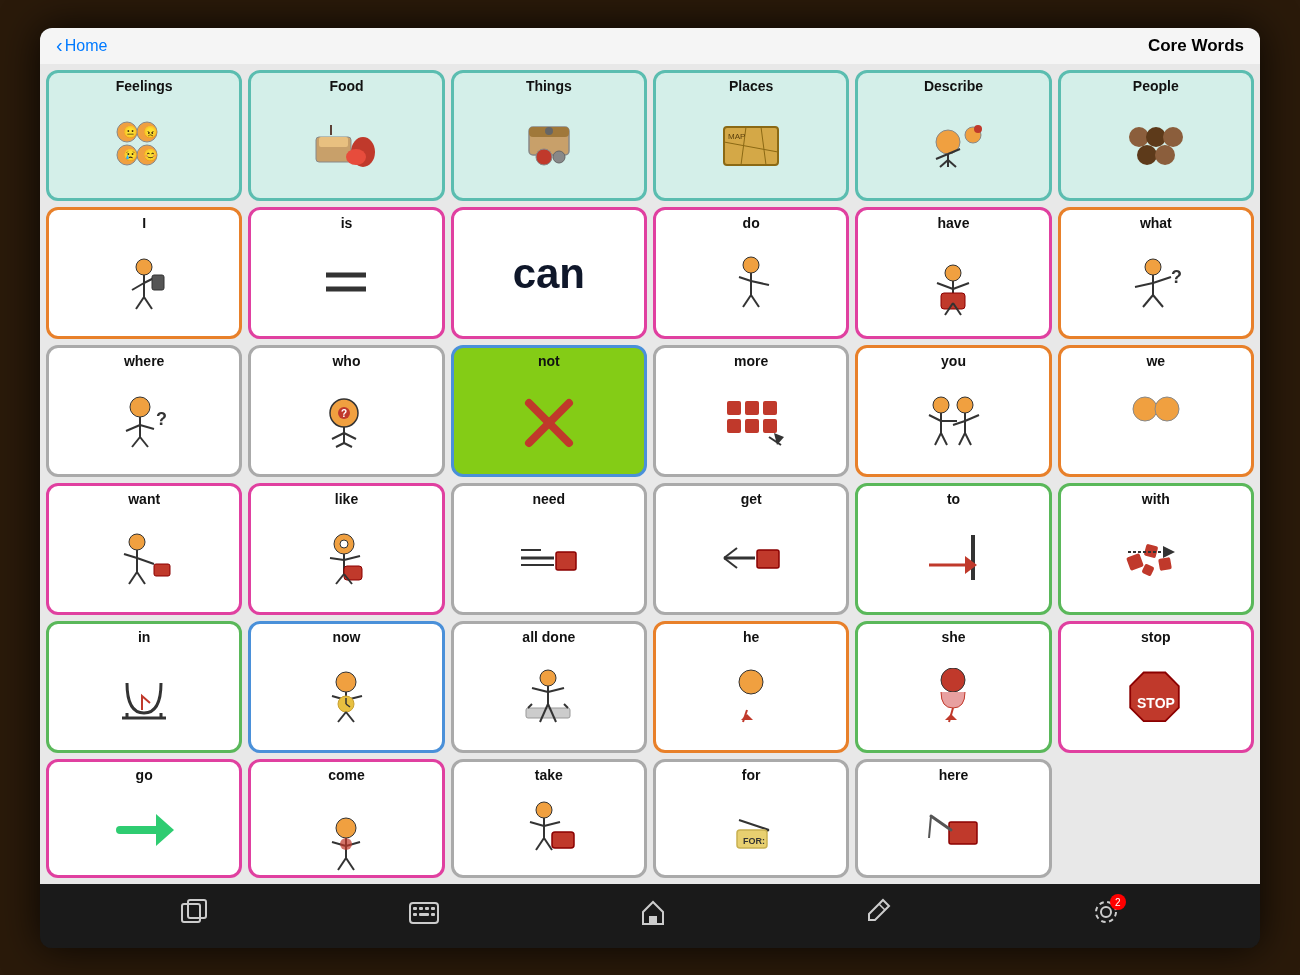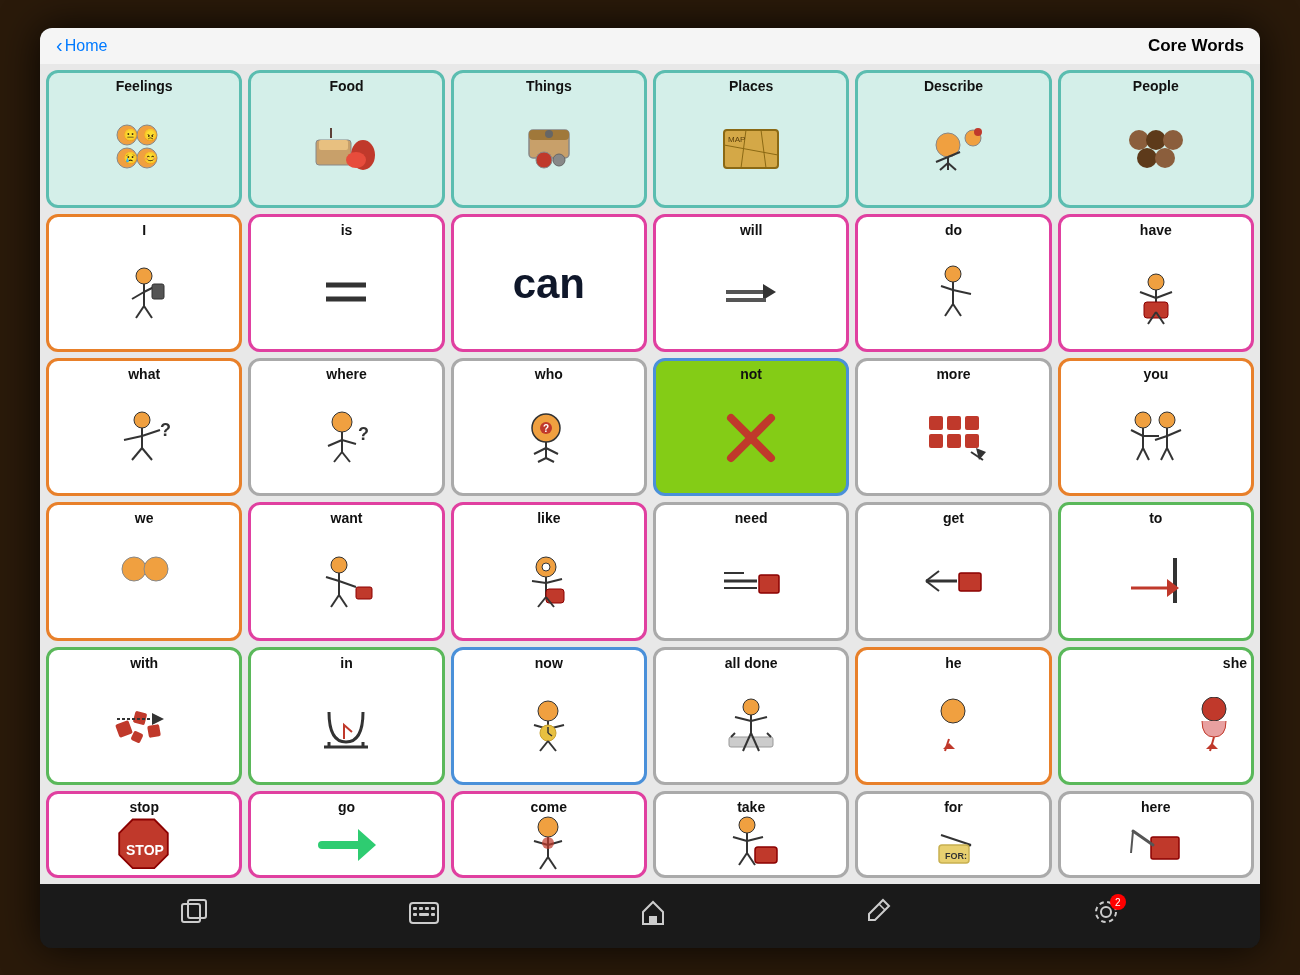--- a/index.html
+++ b/index.html
@@ -262,30 +262,20 @@
       </div>
     </div>
 
     <div class="card" style="border-color:#e040a0;">
       <div class="card-label"></div>
       <div class="card-icon">
         <span style="font-size:42px;font-weight:900;color:#0f172a;">can</span>
       </div>
     </div>
 
-    <div class="card" style="border-color:#e040a0;">
-      <div class="card-label">will</div>
-      <div class="card-icon">
-        <svg width="60" height="40" viewBox="0 0 60 40">
-          <line x1="5" y1="20" x2="45" y2="20" stroke="#555" stroke-width="4"></line>
-          <polygon points="42,12 55,20 42,28" fill="#333"></polygon>
-          <line x1="5" y1="28" x2="45" y2="28" stroke="#555" stroke-width="4"></line>
-        </svg>
-      </div>
-    </div>
 
     <div class="card" style="border-color:#e040a0;">
       <div class="card-label">do</div>
       <div class="card-icon">
         <svg width="60" height="55" viewBox="0 0 60 55">
           <circle cx="30" cy="10" r="8" fill="#f0a040" stroke="#333" stroke-width="1"></circle>
           <line x1="30" y1="18" x2="30" y2="40" stroke="#333" stroke-width="2"></line>
           <line x1="30" y1="26" x2="18" y2="22" stroke="#333" stroke-width="2"></line>
           <line x1="30" y1="26" x2="48" y2="30" stroke="#333" stroke-width="2"></line>
           <line x1="30" y1="40" x2="22" y2="52" stroke="#333" stroke-width="2"></line>
@@ -459,21 +449,21 @@
       <div class="card-icon">
         <svg width="65" height="55" viewBox="0 0 65 55">
           <rect x="38" y="20" width="22" height="18" rx="2" fill="#c0392b" stroke="#8B0000" stroke-width="1.5"></rect>
           <line x1="5" y1="28" x2="36" y2="28" stroke="#333" stroke-width="3"></line>
           <line x1="5" y1="28" x2="18" y2="18" stroke="#333" stroke-width="2"></line>
           <line x1="5" y1="28" x2="18" y2="38" stroke="#333" stroke-width="2"></line>
         </svg>
       </div>
     </div>
 
-    <div class="card" style="border-color:#5ab85a;border-radius:11px;">
+    <div class="card" style="border-color:#5ab85a;">
       <div class="card-label">to</div>
       <div class="card-icon">
         <svg width="65" height="55" viewBox="0 0 65 55">
           <line x1="52" y1="5" x2="52" y2="50" stroke="#333" stroke-width="4"></line>
           <line x1="8" y1="35" x2="50" y2="35" stroke="#c0392b" stroke-width="3"></line>
           <polygon points="44,26 56,35 44,44" fill="#c0392b"></polygon>
         </svg>
       </div>
     </div>
 
@@ -542,21 +532,21 @@
       <div class="card-label">he</div>
       <div class="card-icon">
         <svg width="65" height="55" viewBox="0 0 65 55">
           <circle cx="32" cy="14" r="12" fill="#f0a040" stroke="#333" stroke-width="1"></circle>
           <line x1="28" y1="42" x2="24" y2="54" stroke="#c0392b" stroke-width="2"></line>
           <polygon points="22,52 28,46 34,52" fill="#c0392b"></polygon>
         </svg>
       </div>
     </div>
 
-    <div class="card" style="border-color:#5ab85a;align-items:flex-end;">
+    <div class="card" style="border-color:#5ab85a;">
       <div class="card-label">she</div>
       <div class="card-icon">
         <svg width="65" height="55" viewBox="0 0 65 55">
           <circle cx="32" cy="12" r="12" fill="#c0392b" stroke="#333" stroke-width="1"></circle>
           <path d="M20,24 Q20,40 32,40 Q44,40 44,24" fill="#e8a0a0" stroke="#c0392b" stroke-width="1"></path>
           <line x1="32" y1="40" x2="28" y2="54" stroke="#c0392b" stroke-width="2"></line>
           <polygon points="24,52 30,46 36,52" fill="#c0392b"></polygon>
         </svg>
       </div>
     </div>
@@ -574,21 +564,21 @@
     <div class="card" style="border-color:#e040a0;">
       <div class="card-label">go</div>
       <div class="card-icon">
         <svg width="65" height="55" viewBox="0 0 65 55">
           <line x1="8" y1="30" x2="52" y2="30" stroke="#2ecc71" stroke-width="8" stroke-linecap="round"></line>
           <polygon points="44,14 62,30 44,46" fill="#2ecc71"></polygon>
         </svg>
       </div>
     </div>
 
-    <div class="card" style="border-color:#e040a0;">
+    <div class="card" style="border-color:#e040a0;gap:32px;">
       <div class="card-label">come</div>
       <div class="card-icon">
         <svg width="65" height="55" viewBox="0 0 65 55">
           <circle cx="32" cy="12" r="10" fill="#f0a040" stroke="#333" stroke-width="1"></circle>
           <line x1="32" y1="22" x2="32" y2="42" stroke="#333" stroke-width="2"></line>
           <line x1="32" y1="30" x2="18" y2="26" stroke="#333" stroke-width="2"></line>
           <line x1="32" y1="30" x2="46" y2="26" stroke="#333" stroke-width="2"></line>
           <line x1="32" y1="42" x2="24" y2="54" stroke="#333" stroke-width="2"></line>
           <line x1="32" y1="42" x2="40" y2="54" stroke="#333" stroke-width="2"></line>
           <circle cx="32" cy="28" r="6" fill="#c0392b" opacity="0.7"></circle>

